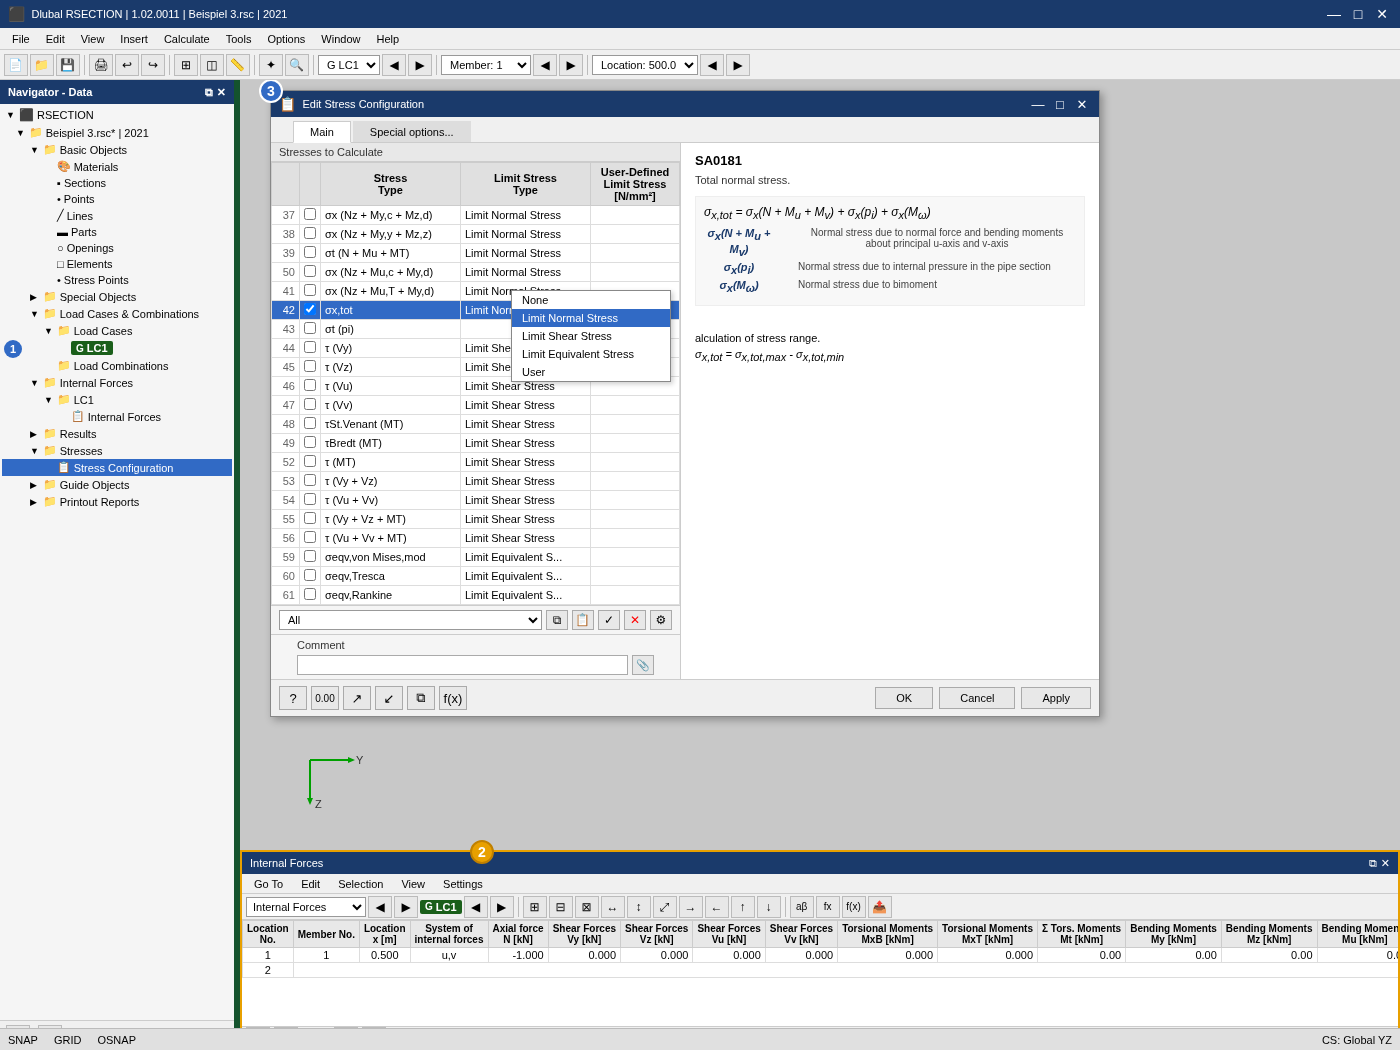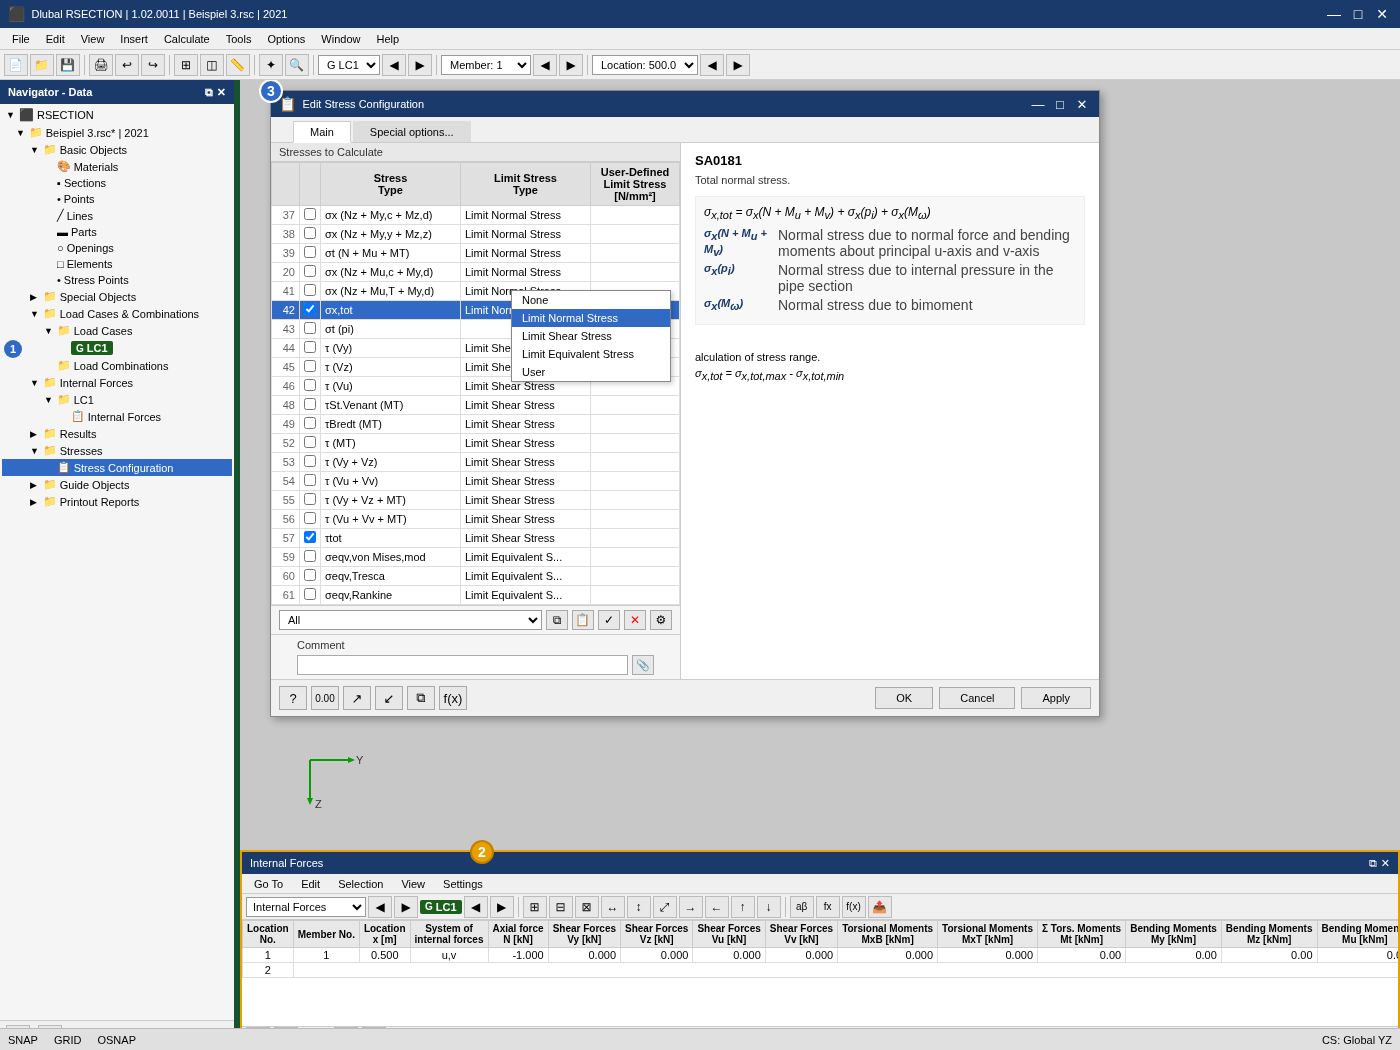--- a/index.html
+++ b/index.html
@@ -90,23 +90,23 @@
     .footer-left { display: flex; gap: 4px; }
     .footer-right { margin-left: auto; display: flex; gap: 6px; }
     .footer-btn { padding: 4px 20px; border: 1px solid #aaa; background: #e8e8e8; cursor: pointer; font-size: 11px; }
     .footer-btn-small { width: 28px; height: 24px; border: 1px solid #aaa; background: #e8e8e8; cursor: pointer; display: flex; align-items: center; justify-content: center; font-size: 13px; }
 
     
     .dialog-right { flex: 1; padding: 10px 14px; background: white; overflow: auto; }
     .sa-title { font-weight: bold; font-size: 13px; margin-bottom: 6px; color: #000; }
     .sa-desc { font-size: 11px; color: #333; margin-bottom: 10px; }
     .formula-block { background: #f8f8f8; border: 1px solid #eee; padding: 8px; margin: 8px 0; }
-    .legend-item { display: flex; gap: 4px; margin: 3px 0; align-items: flex-start; }
+    .legend-item { display: flex; gap: 24px; margin: 3px 0; align-items: flex-start; text-align: center; }
     .legend-key { min-width: 70px; font-style: italic; font-size: 11px; font-weight: bold; color: #1a3a6b; }
-    .legend-val { font-size: 14px; color: #444; }
+    .legend-val { font-size: 10px; color: #444; }
     .range-section { margin-top: 26px; font-size: 11px; }
 
     
     .internal-forces-panel { position: absolute; bottom: 0; left: 0; right: 0; height: 200px; background: #f0f0f0; border: 2px solid #e8a000; }
     .if-header { background: #1a3a6b; color: white; padding: 2px 8px; display: flex; justify-content: space-between; align-items: center; height: 22px; }
     .if-menu-bar { background: #f0f0f0; height: 20px; display: flex; align-items: center; padding: 0 4px; border-bottom: 1px solid #ccc; gap: 2px; }
     .if-menu-item { padding: 2px 8px; cursor: pointer; font-size: 11px; }
     .if-toolbar { background: #f0f0f0; height: 26px; display: flex; align-items: center; padding: 0 4px; border-bottom: 1px solid #ccc; gap: 2px; }
     .if-table { width: 100%; border-collapse: collapse; font-size: 10px; }
     .if-table th { background: #e8e8e8; border: 1px solid #ccc; padding: 2px 4px; text-align: center; white-space: nowrap; font-size: 10px; }
@@ -409,21 +409,21 @@
       <td></td>
     </tr>
                   <tr>
       <td class="row-num">39</td>
       <td class="checkbox-cell"><input type="checkbox" style=""></td>
       <td>σt (N + Mu + MT)</td>
       <td>Limit Normal Stress</td>
       <td></td>
     </tr>
                   <tr>
-      <td class="row-num">20</td>
+      <td class="row-num">50</td>
       <td class="checkbox-cell"><input type="checkbox" style=""></td>
       <td>σx (Nz + Mu,c + My,d)</td>
       <td>Limit Normal Stress</td>
       <td></td>
     </tr>
                   <tr>
       <td class="row-num">41</td>
       <td class="checkbox-cell"><input type="checkbox" style=""></td>
       <td>σx (Nz + Mu,T + My,d)</td>
       <td>Limit Normal Stress</td>
@@ -458,20 +458,27 @@
       <td></td>
     </tr>
                   <tr>
       <td class="row-num">46</td>
       <td class="checkbox-cell"><input type="checkbox" style=""></td>
       <td>τ (Vu)</td>
       <td>Limit Shear Stress</td>
       <td></td>
     </tr>
                   <tr>
+      <td class="row-num">47</td>
+      <td class="checkbox-cell"><input type="checkbox" style=""></td>
+      <td>τ (Vv)</td>
+      <td>Limit Shear Stress</td>
+      <td></td>
+    </tr>
+                  <tr>
       <td class="row-num">48</td>
       <td class="checkbox-cell"><input type="checkbox" style=""></td>
       <td>τSt.Venant (MT)</td>
       <td>Limit Shear Stress</td>
       <td></td>
     </tr>
                   <tr>
       <td class="row-num">49</td>
       <td class="checkbox-cell"><input type="checkbox" style=""></td>
       <td>τBredt (MT)</td>
@@ -503,27 +510,20 @@
       <td class="row-num">55</td>
       <td class="checkbox-cell"><input type="checkbox" style=""></td>
       <td>τ (Vy + Vz + MT)</td>
       <td>Limit Shear Stress</td>
       <td></td>
     </tr>
                   <tr>
       <td class="row-num">56</td>
       <td class="checkbox-cell"><input type="checkbox" style=""></td>
       <td>τ (Vu + Vv + MT)</td>
-      <td>Limit Shear Stress</td>
-      <td></td>
-    </tr>
-                  <tr>
-      <td class="row-num">57</td>
-      <td class="checkbox-cell"><input type="checkbox" checked="" style=""></td>
-      <td>τtot</td>
       <td>Limit Shear Stress</td>
       <td></td>
     </tr>
                   <tr>
       <td class="row-num">59</td>
       <td class="checkbox-cell"><input type="checkbox" style=""></td>
       <td>σeqv,von Mises,mod</td>
       <td>Limit Equivalent S...</td>
       <td></td>
     </tr>

